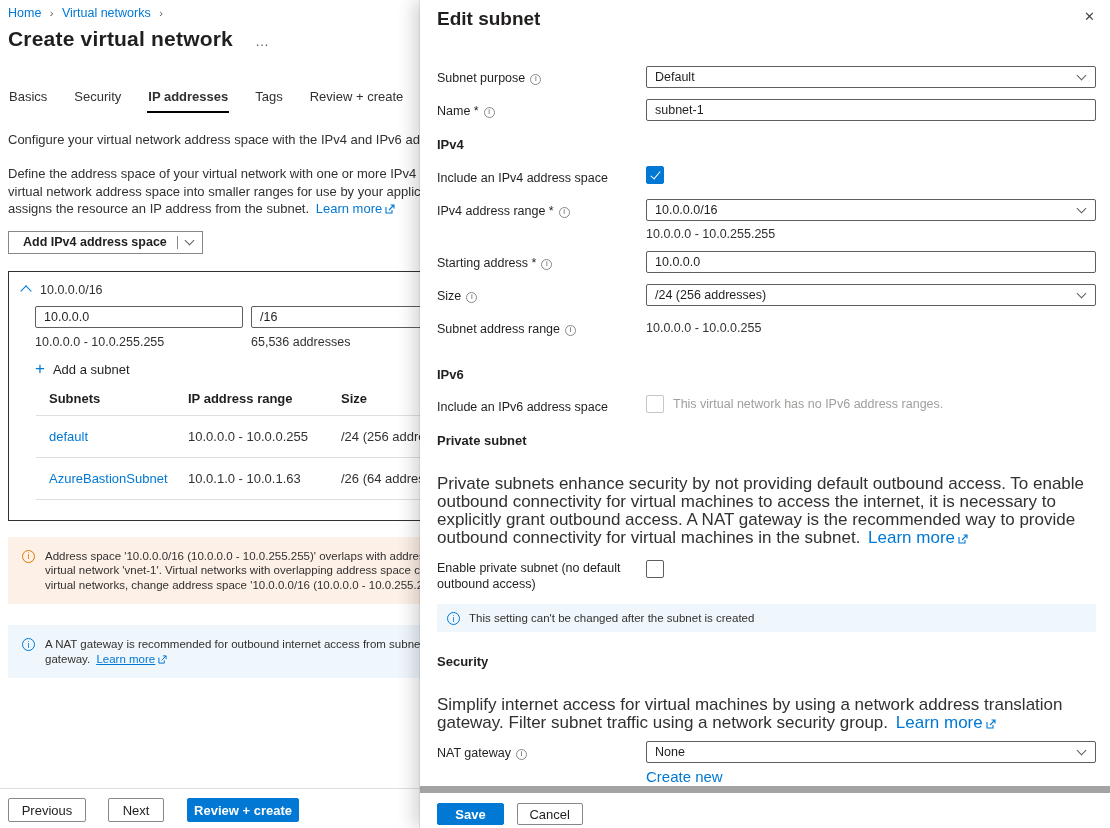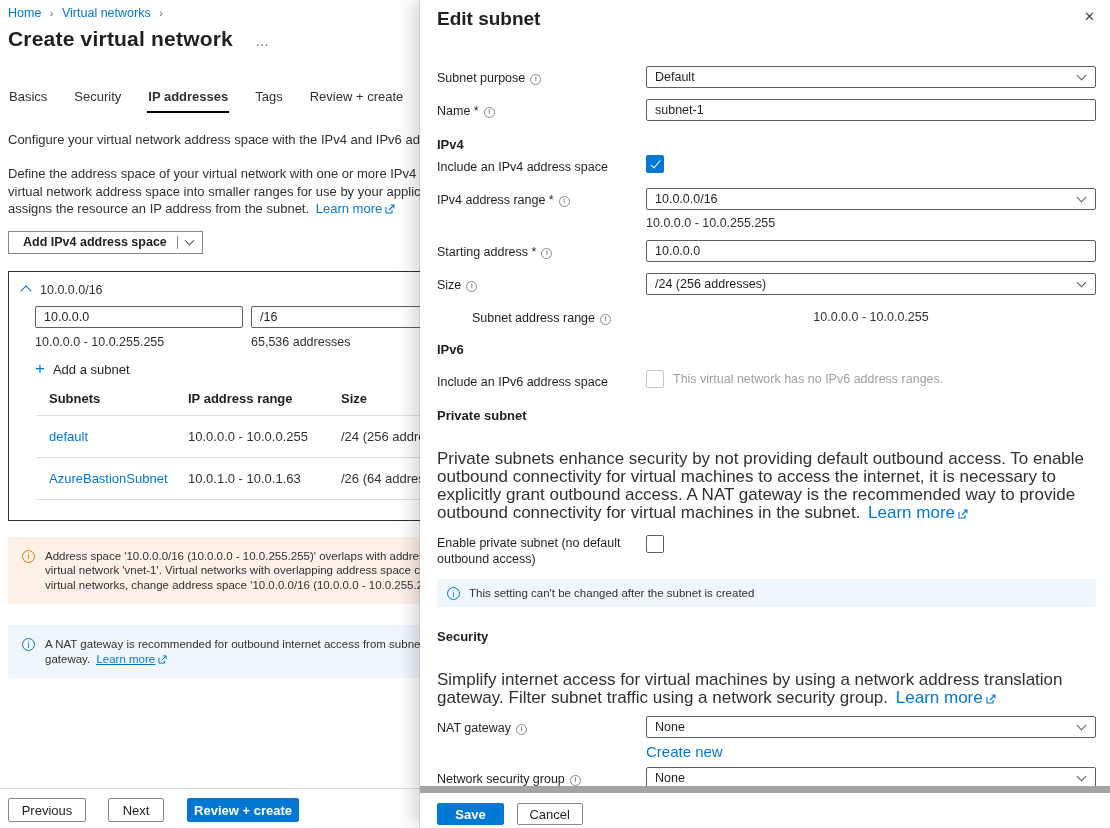--- a/index.html
+++ b/index.html
@@ -108,21 +108,21 @@
   .note-dim { font-size:12.5px; color:#a19f9d; }
 
   .pinfo { display:flex; gap:9px; align-items:center; background:#eff6fc; padding:7px 10px; margin:12px 0 22px; }
   .pinfo span { font-size:11.5px; color:#323130; }
   .create-new { display:inline-block; font-size:15px; margin-top:5px; }
 
   .panel-footer { position:absolute; left:0; right:0; bottom:0; height:42px; background:#fff;
     border-top:7px solid #a3a3a3; padding:10px 0 0 17px; }
   .pf-save { width:67px; height:22px; margin-right:9px; }
   .pf-cancel { width:66px; height:22px; }
-  .mb16{margin-bottom:16px;} .mb14{margin-bottom:16px;text-align:center;} .mb18{margin-bottom:18px;}
+  .mb16{margin-bottom:16px;} .mb14{margin-bottom:30px;} .mb18{margin-bottom:18px;}
 </style>
 </head>
 <body>
 
 <div class="screen">
 
   <main class="page">
 
     <nav class="breadcrumb">
       <a>Home</a>
@@ -255,21 +255,21 @@
             <span class="chev"></span>
           </div>
         </div>
     </div>
 
     <div class="prow mb16">
       <div class="plabel"><span>Name *</span><i class="i-icon">i</i></div>
       <div class="pctrl"><input class="pinput" value="subnet-1" style=""></div>
     </div>
 
-    <div class="pheading" style="margin-bottom:3px">IPv4</div>
+    <div class="pheading" style="margin-bottom:14px">IPv4</div>
 
     <div class="prow" style="margin-bottom:13px">
       <div class="plabel">Include an IPv4 address space</div>
       <div class="pctrl">
           <div class="cb checked"></div>
         </div>
     </div>
 
     <div class="prow" style="margin-bottom:6px">
       <div class="plabel"><span>IPv4 address range *</span><i class="i-icon">i</i></div>

